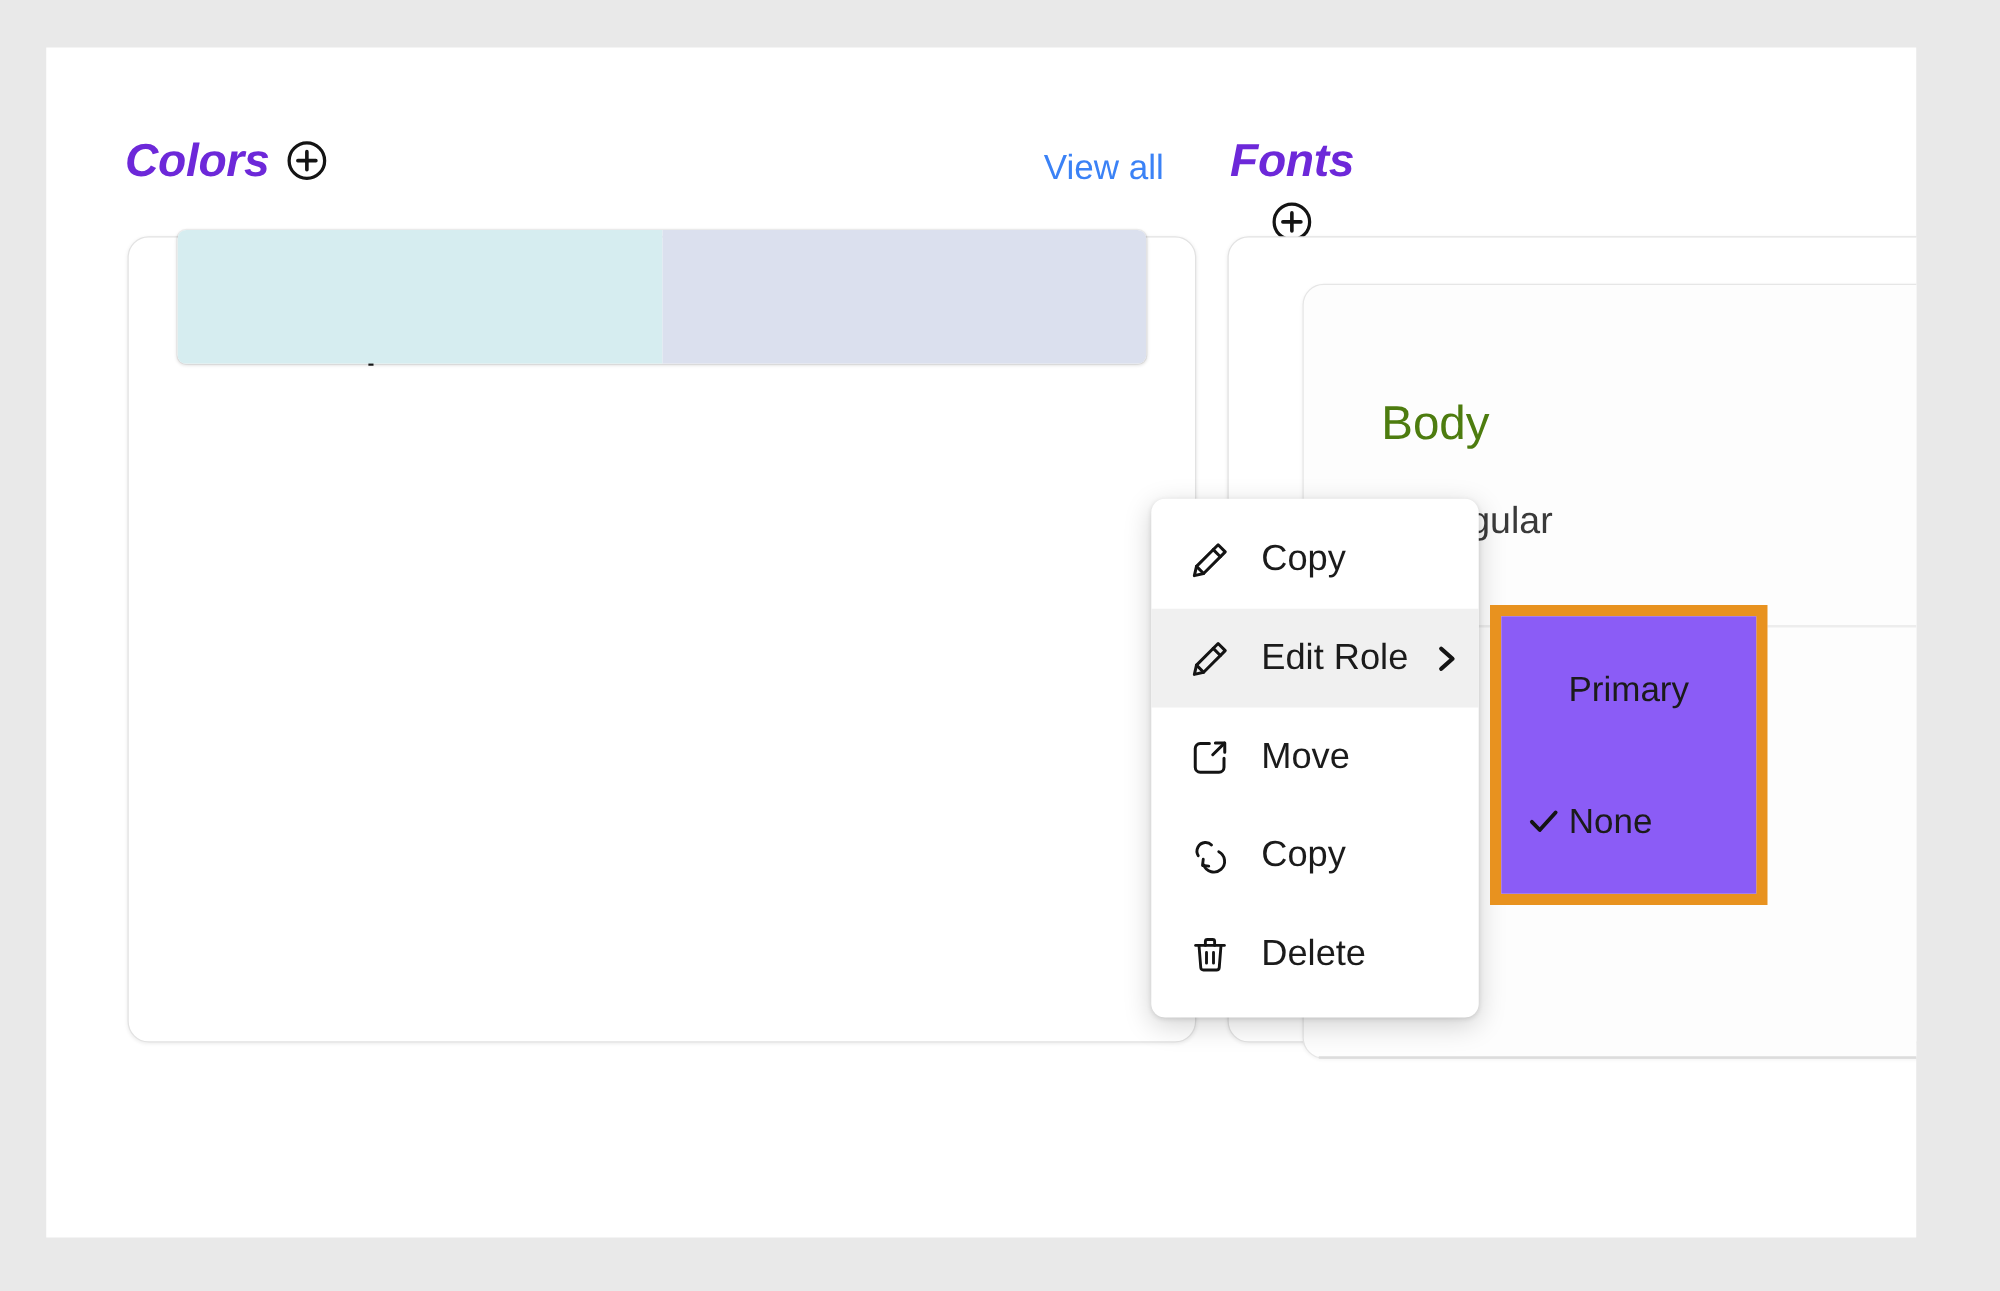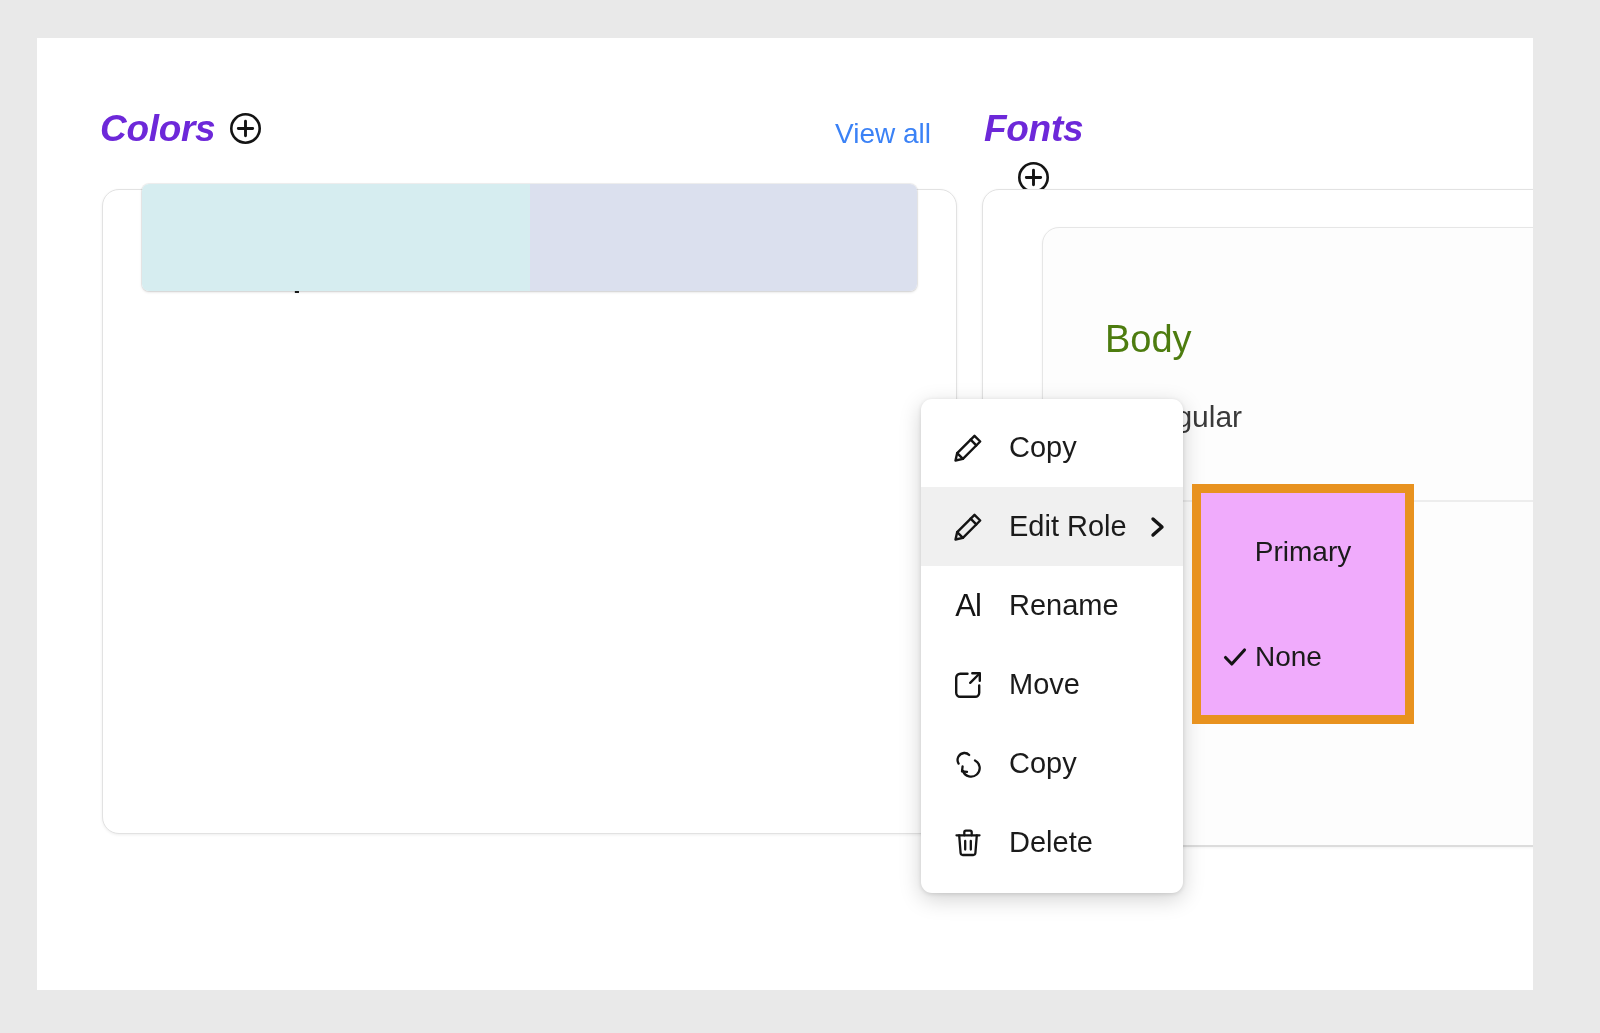--- a/index.html
+++ b/index.html
@@ -215,21 +215,21 @@
     width: 222px;
     height: 240px;
     border: 9px solid #e8921f;
     box-sizing: border-box;
     background: #ffffff;
     z-index: 60;
   }
   #role-submenu {
     position: absolute;
     left: 0; top: 0; right: 0; bottom: 0;
-    background: #f0abfc;
+    background: #8b5cf6;
     padding: 6px 0;
     box-sizing: border-box;
     display: flex;
     flex-direction: column;
     justify-content: space-around;
   }
   .submenu-item {
     display: flex;
     align-items: center;
     height: 62px;
@@ -318,26 +318,20 @@
         </svg>
       </span>
       <span class="menu-label">Edit Role</span>
       <span class="menu-chevron">
         <svg width="24" height="24" viewBox="0 0 24 24" fill="none" stroke="#141414" stroke-width="3.4" stroke-linecap="round" stroke-linejoin="round">
           <path d="M8 4 L17 12 L8 20"></path>
         </svg>
       </span>
     </div>
 
-    <div class="menu-item">
-      <span class="menu-icon">
-        <span class="rename-glyph">Al</span>
-      </span>
-      <span class="menu-label">Rename</span>
-    </div>
 
 
     <div class="menu-item">
       <span class="menu-icon">
         <svg width="34" height="34" viewBox="0 0 34 34" fill="none" stroke="#141414" stroke-width="2.4" stroke-linecap="round" stroke-linejoin="round">
           <path d="M16.5 5.8 H9.2 a4 4 0 0 0 -4 4 V24.8 a4 4 0 0 0 4 4 H24.2 a4 4 0 0 0 4 -4 V17.5"></path>
           <path d="M19.2 14.8 L28.6 5.5"></path>
           <path d="M21.3 5.3 H28.8 V12.8"></path>
         </svg>
       </span>

